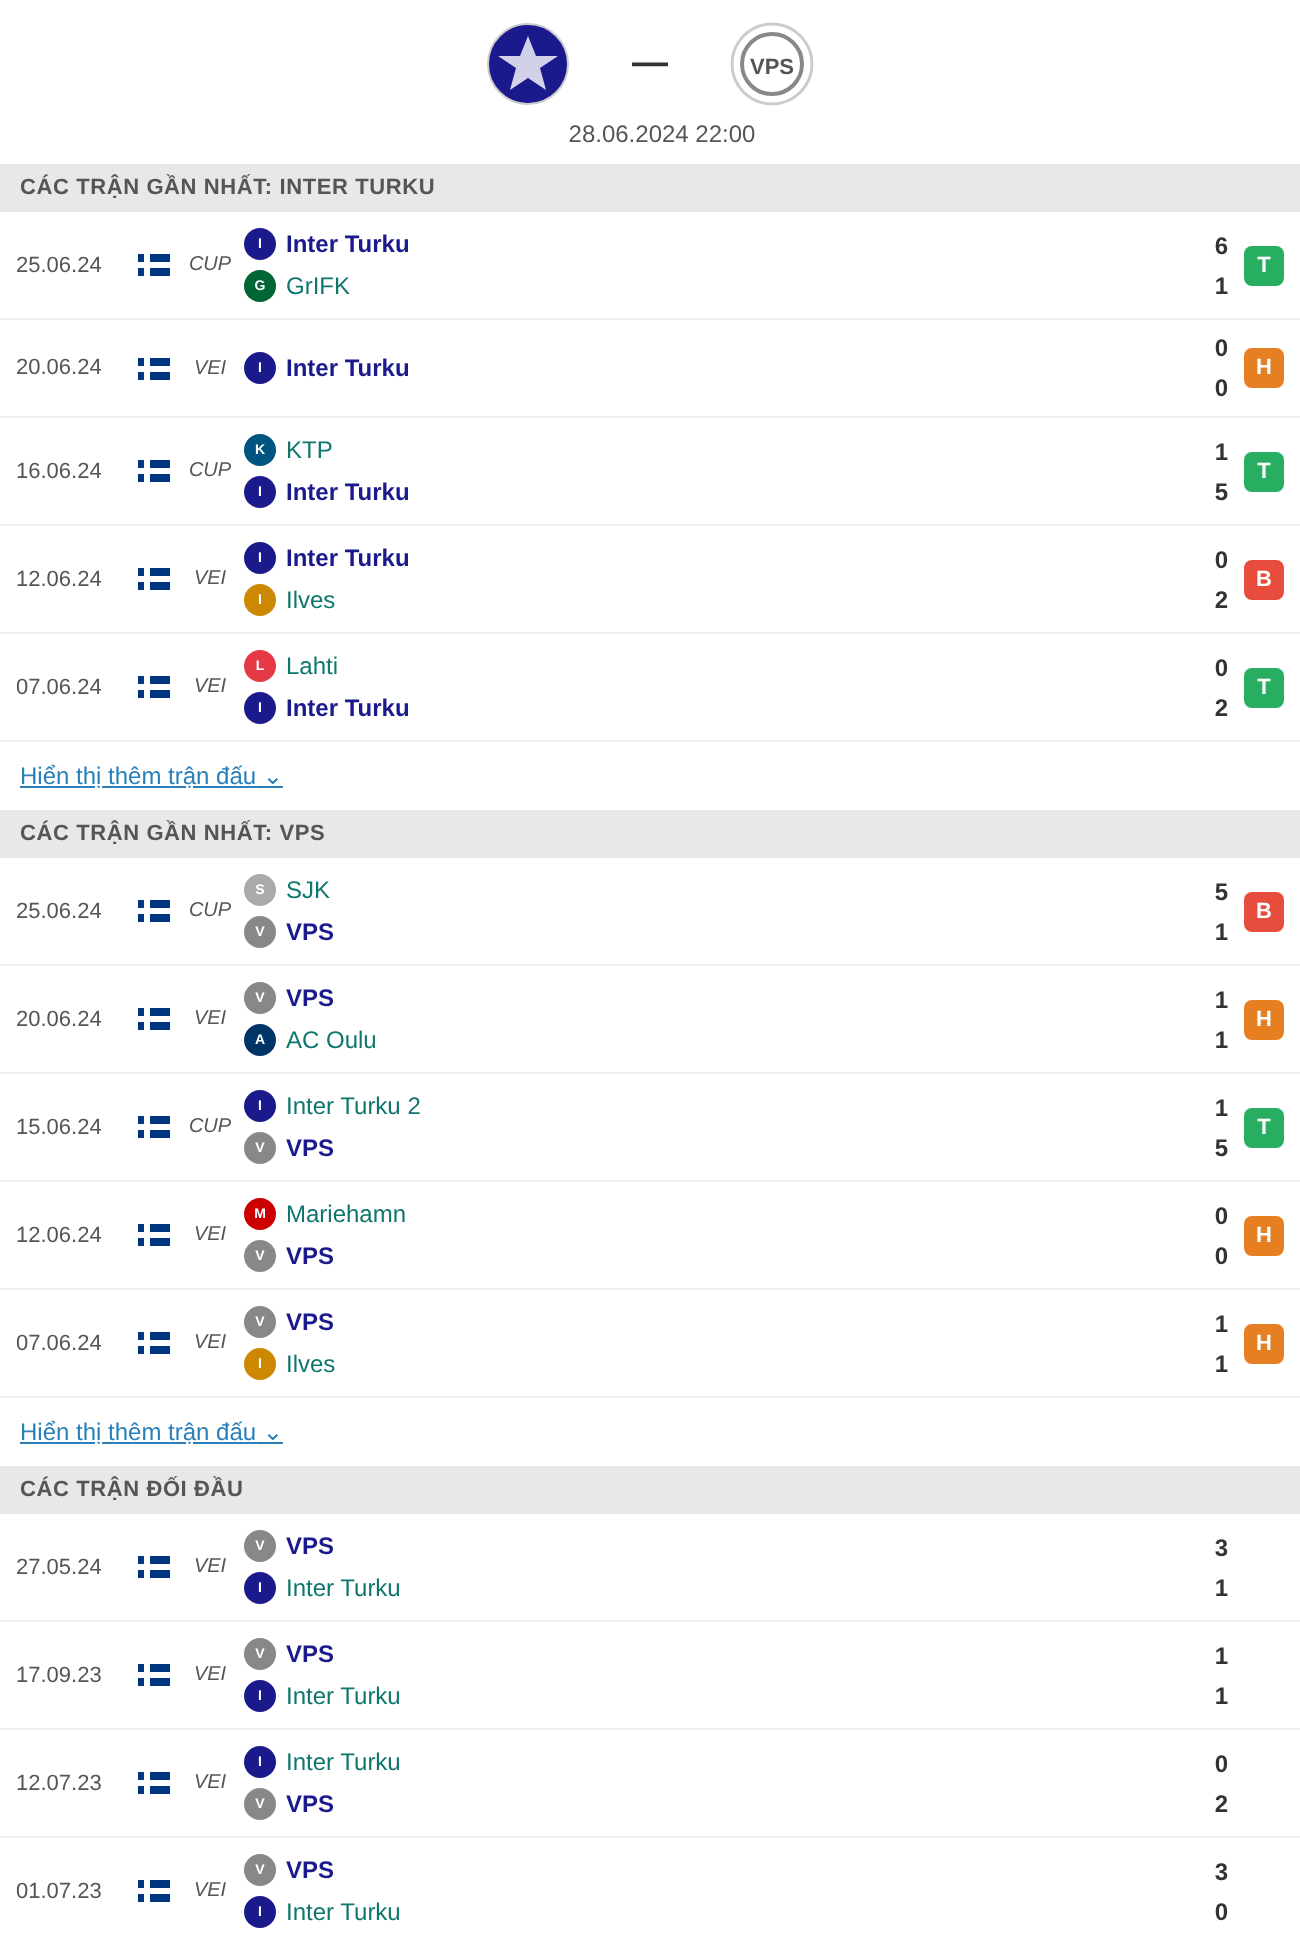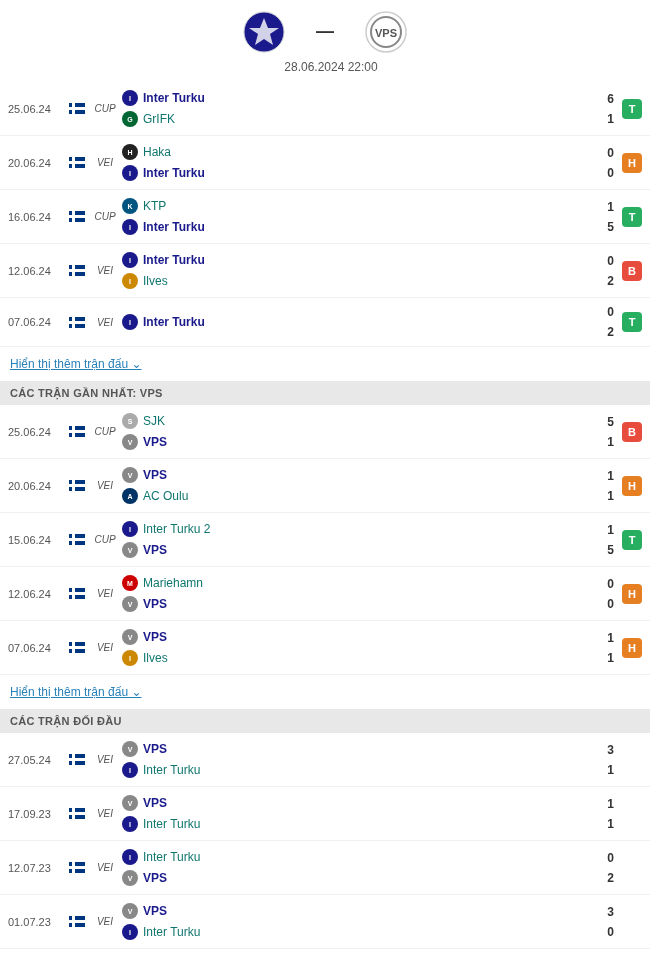--- a/index.html
+++ b/index.html
@@ -213,20 +213,21 @@
 
       <svg width="44" height="44" viewBox="0 0 44 44">
         <circle cx="22" cy="22" r="20" fill="#fff" stroke="#ccc" stroke-width="1.5"></circle>
         <circle cx="22" cy="22" r="15" fill="none" stroke="#888" stroke-width="2"></circle>
         <text x="22" y="27" text-anchor="middle" font-size="11" font-weight="bold" fill="#555">VPS</text>
       </svg>
     </div>
   </div>
   <div class="header-date">28.06.2024 22:00</div>
 
+  <div class="section-header">CÁC TRẬN GẦN NHẤT: INTER TURKU</div>
 
   <div id="inter-turku-matches">
       <div class="match-group">
         <div class="match-row">
           <div class="match-date">25.06.24</div>
           <div class="match-flag">
             <span class="flag-fi"></span>
           </div>
           <div class="match-type">CUP</div>
           <div class="match-teams">
@@ -255,26 +256,20 @@
 
       <div class="match-group">
         <div class="match-row">
           <div class="match-date">20.06.24</div>
           <div class="match-flag">
             <span class="flag-fi"></span>
           </div>
           <div class="match-type">VEI</div>
           <div class="match-teams">
             <div class="team-row">
-              <div class="team-logo" style="background:#222">
-                <span style="color:#fff;font-size:7px;font-weight:bold">H</span>
-              </div>
-              <span class="team-name ">Haka</span>
-            </div>
-            <div class="team-row">
               <div class="team-logo" style="background:#1a1a8c">
                 <span style="color:#fff;font-size:7px;font-weight:bold">I</span>
               </div>
               <span class="team-name bold">Inter Turku</span>
             </div>
           </div>
           <div class="scores-col">
             <div class="score-val">0</div>
             <div class="score-val">0</div>
           </div>
@@ -347,20 +342,26 @@
       </div>
 
       <div class="match-group">
         <div class="match-row">
           <div class="match-date">07.06.24</div>
           <div class="match-flag">
             <span class="flag-fi"></span>
           </div>
           <div class="match-type">VEI</div>
           <div class="match-teams">
+            <div class="team-row">
+              <div class="team-logo" style="background:#e63946">
+                <span style="color:#fff;font-size:7px;font-weight:bold">L</span>
+              </div>
+              <span class="team-name ">Lahti</span>
+            </div>
             <div class="team-row">
               <div class="team-logo" style="background:#1a1a8c">
                 <span style="color:#fff;font-size:7px;font-weight:bold">I</span>
               </div>
               <span class="team-name bold">Inter Turku</span>
             </div>
           </div>
           <div class="scores-col">
             <div class="score-val">0</div>
             <div class="score-val">2</div>

